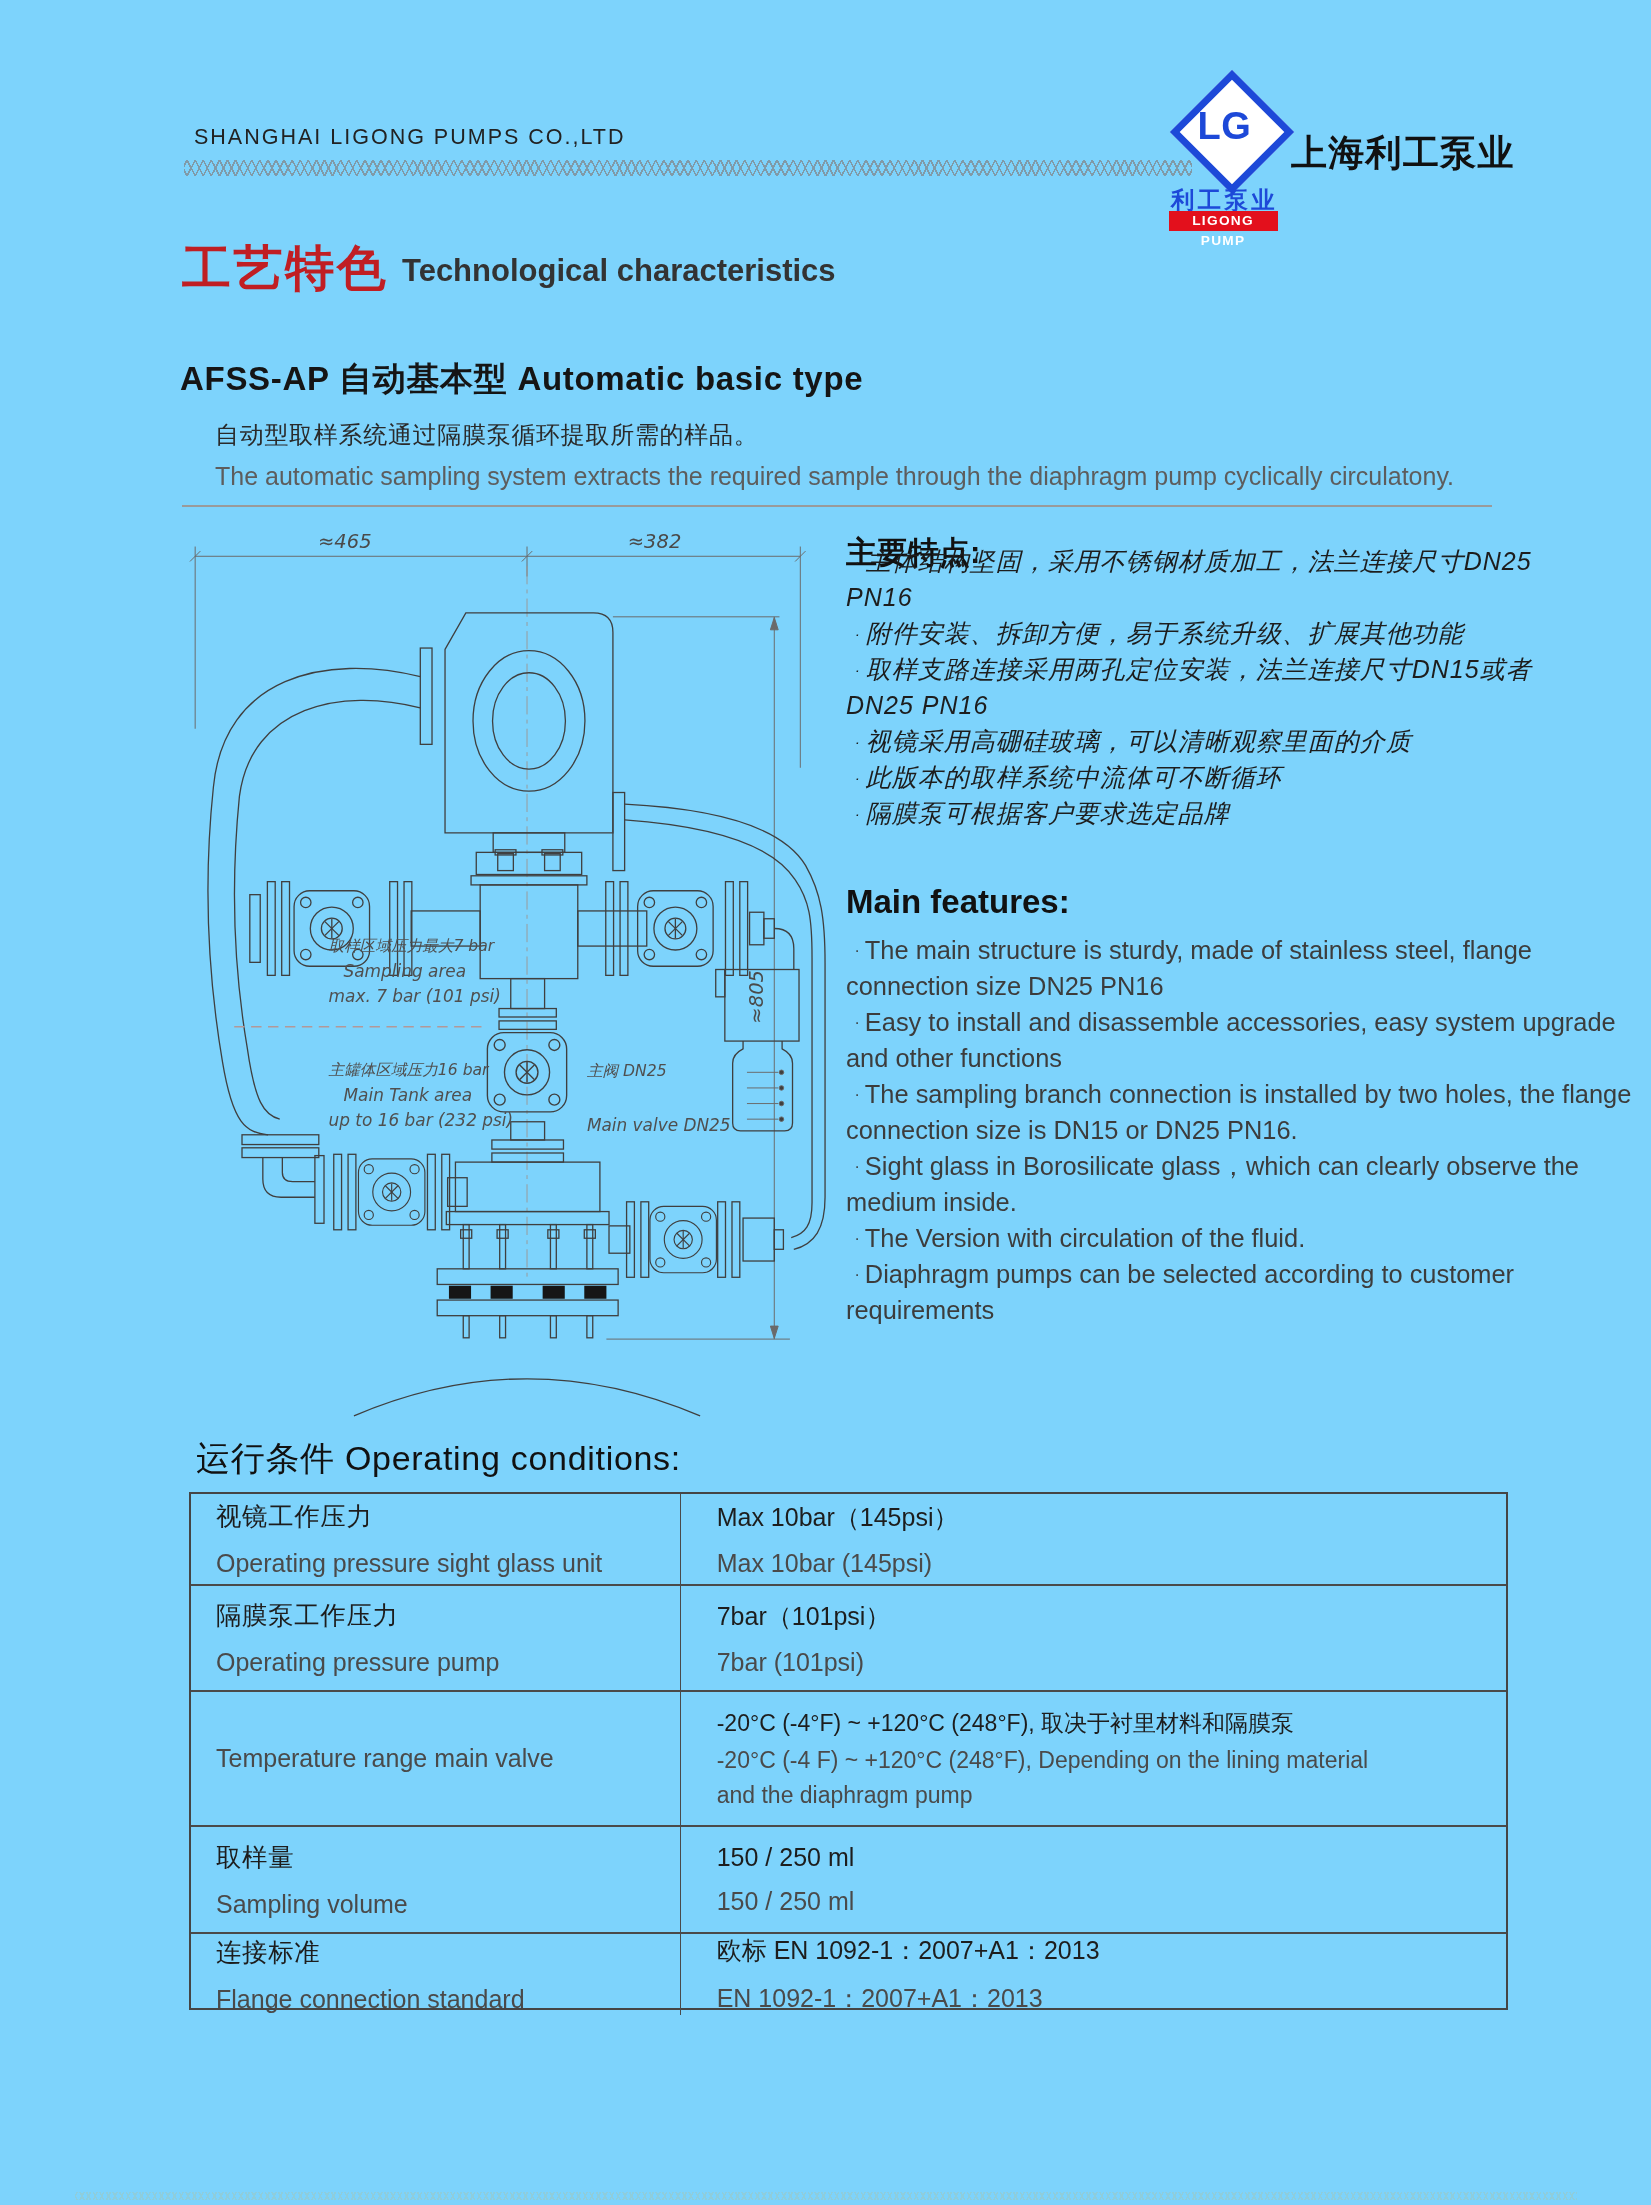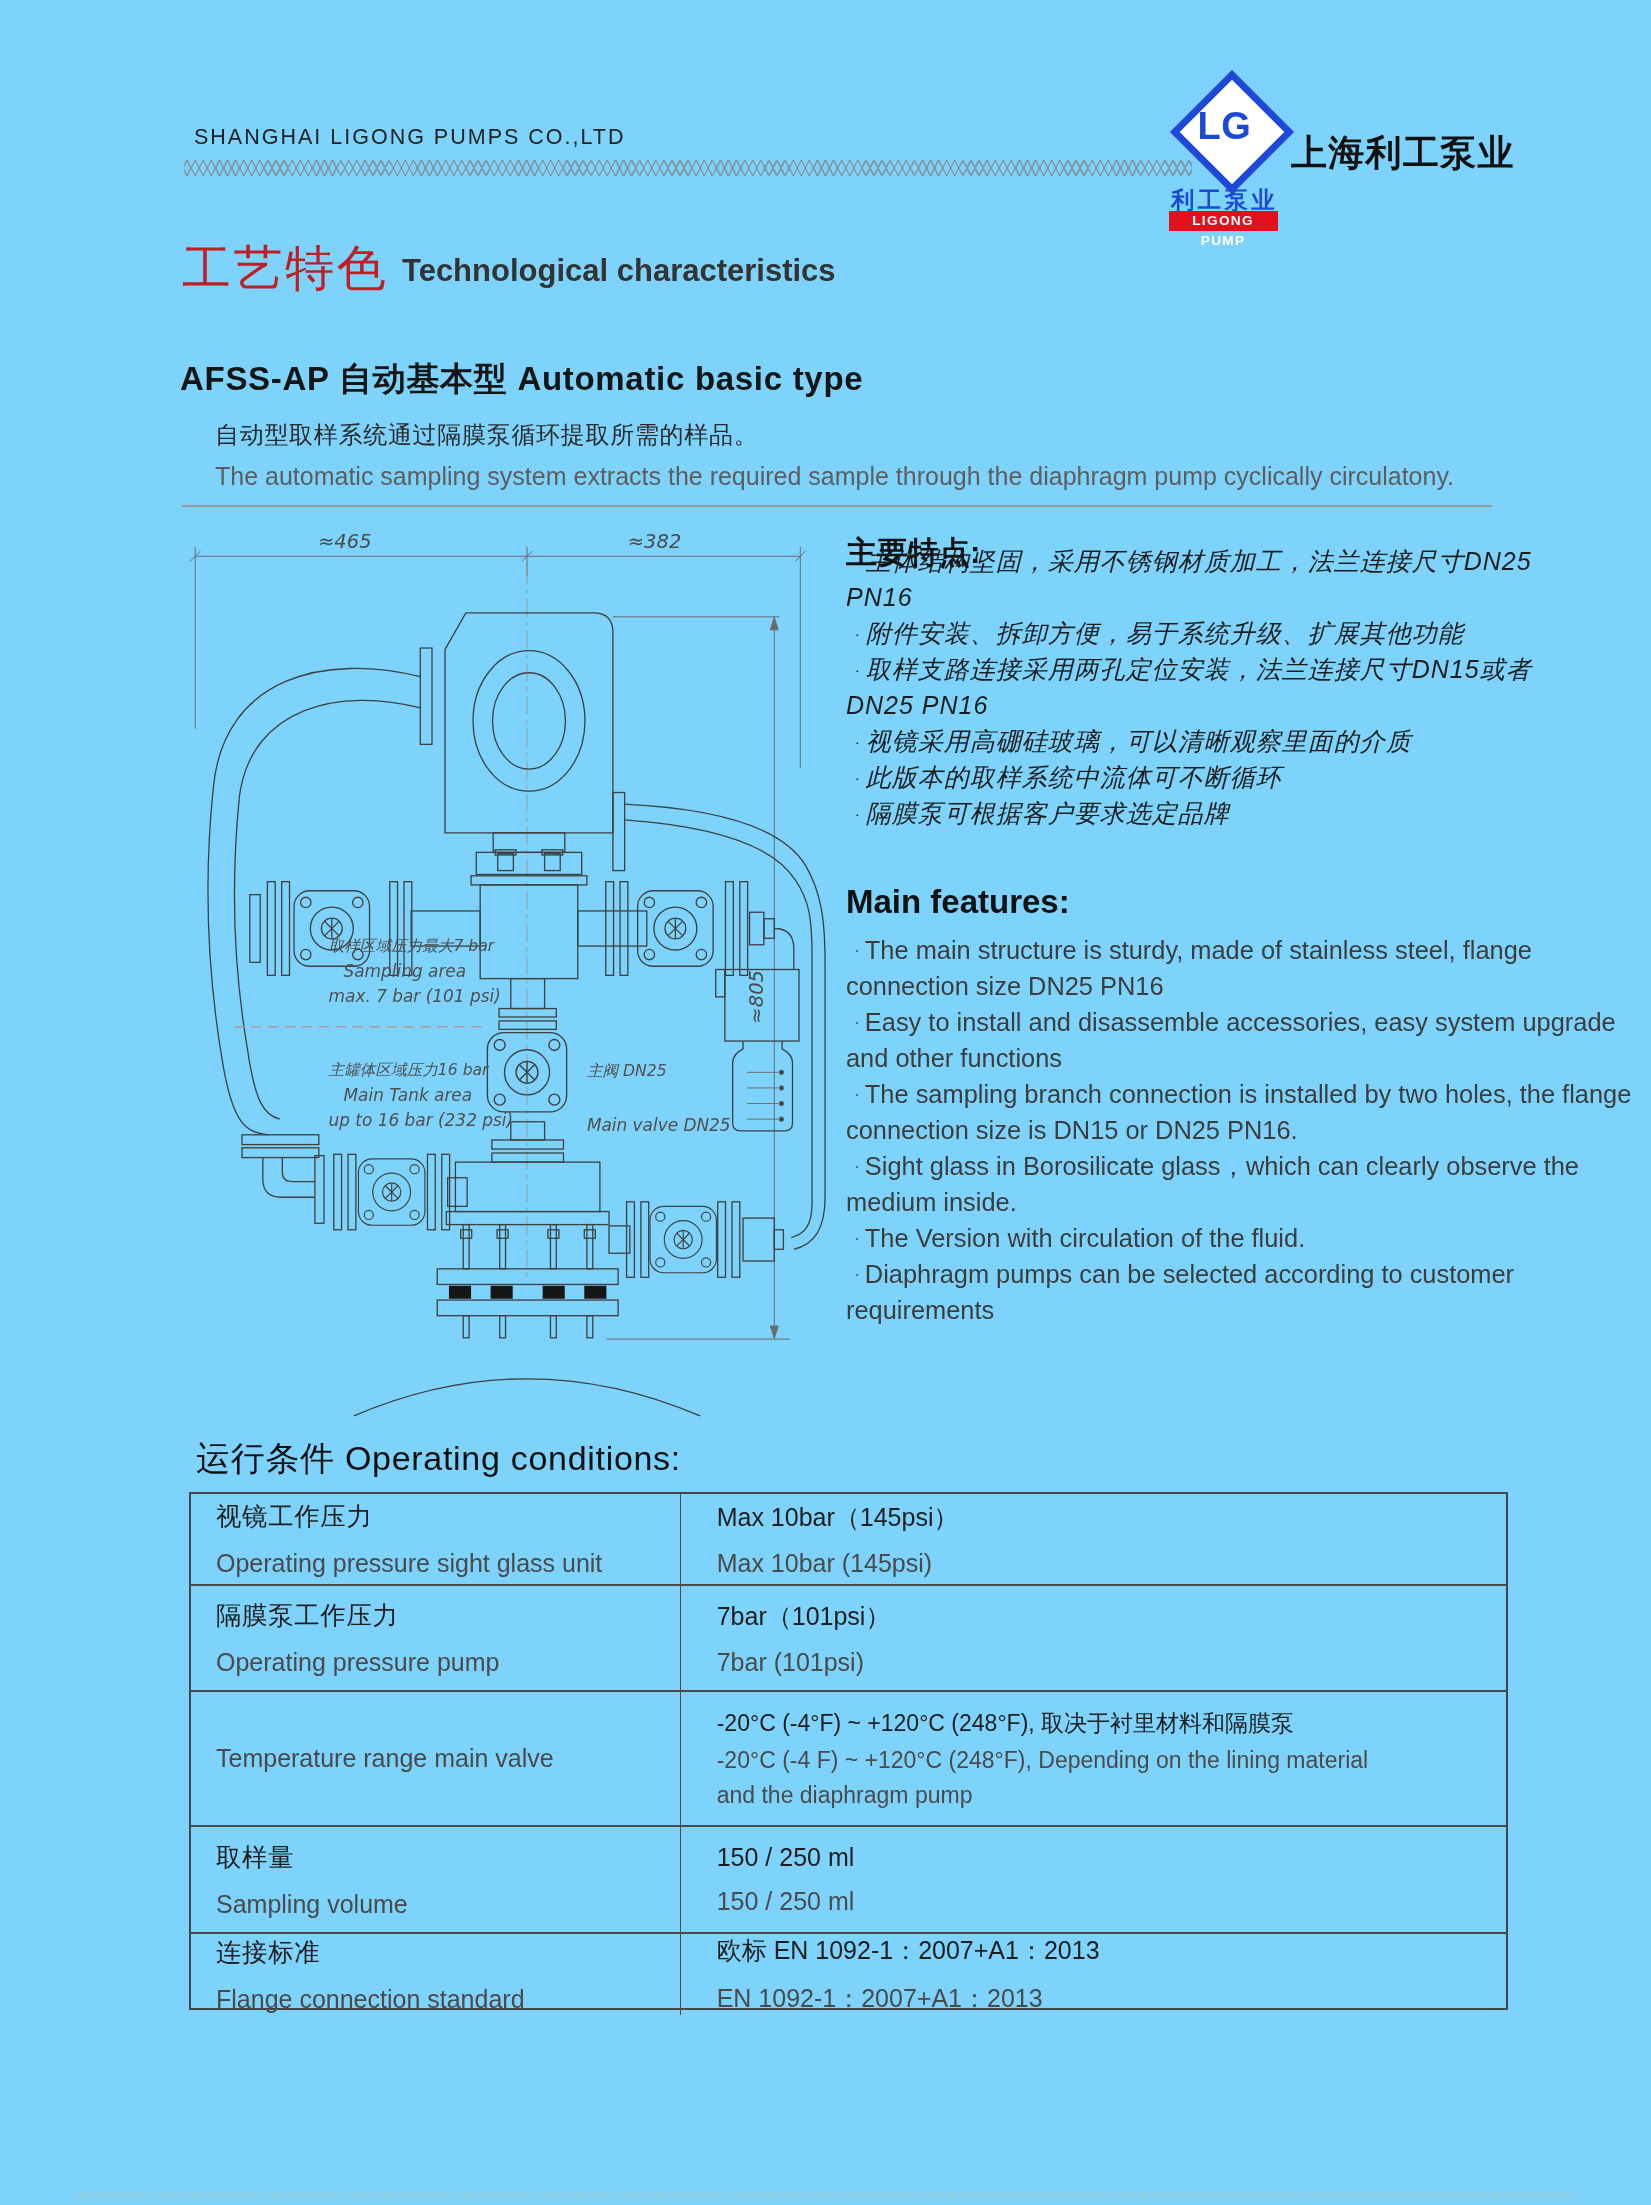--- a/index.html
+++ b/index.html
@@ -22,21 +22,21 @@
       border:7.2px solid #1d49d8;transform:rotate(45deg);background:#fff;}
   .logo .mono{position:absolute;left:0;top:6.5px;width:117px;text-align:center;
       font-size:38px;font-weight:bold;color:#1d49d8;letter-spacing:0.7px;}
   .logo .cnrow{position:absolute;left:0;top:86px;width:117px;text-align:center;
       font-size:23.4px;font-weight:bold;color:#1d49d8;letter-spacing:3.3px;white-space:nowrap;}
   .logo .badge{position:absolute;left:2.6px;top:113px;width:109px;height:19.5px;background:#e3101c;
       color:#fff;font-size:13.7px;font-weight:bold;letter-spacing:1.3px;text-align:center;line-height:20px;}
   .brandcn{left:1291px;top:129px;font-size:36px;color:#111;font-weight:600;letter-spacing:1.3px;white-space:nowrap;}
 
   
-  .title-cn{left:182px;top:236px;font-size:49px;font-weight:normal;color:#c01e23;letter-spacing:2.6px;text-align:center;}
+  .title-cn{left:182px;top:236px;font-size:49px;font-weight:bold;color:#c01e23;letter-spacing:2.6px;text-align:center;}
   .title-en{left:358px;top:253px;font-size:31px;font-weight:600;color:#333;margin-left:44px;}
   .model-heading{left:180px;top:357px;font-size:33px;font-weight:bold;color:#151515;letter-spacing:0.7px;}
   .intro-cn{left:215px;top:419px;font-size:24px;color:#2a2a2a;letter-spacing:0.7px;text-align:right;}
   .intro-en{left:215px;top:462px;font-size:25px;color:#5d5d5d;}
   .rule{left:182px;top:505px;width:1310px;height:2px;background:#9a9a9a;}
 
   
   .diagram{left:182px;top:514px;}
   .diagram .ln{stroke:#3f3f3f;stroke-width:2;fill:none;}
   .diagram .thin{stroke:#6a6a6a;stroke-width:1.5;fill:none;}

